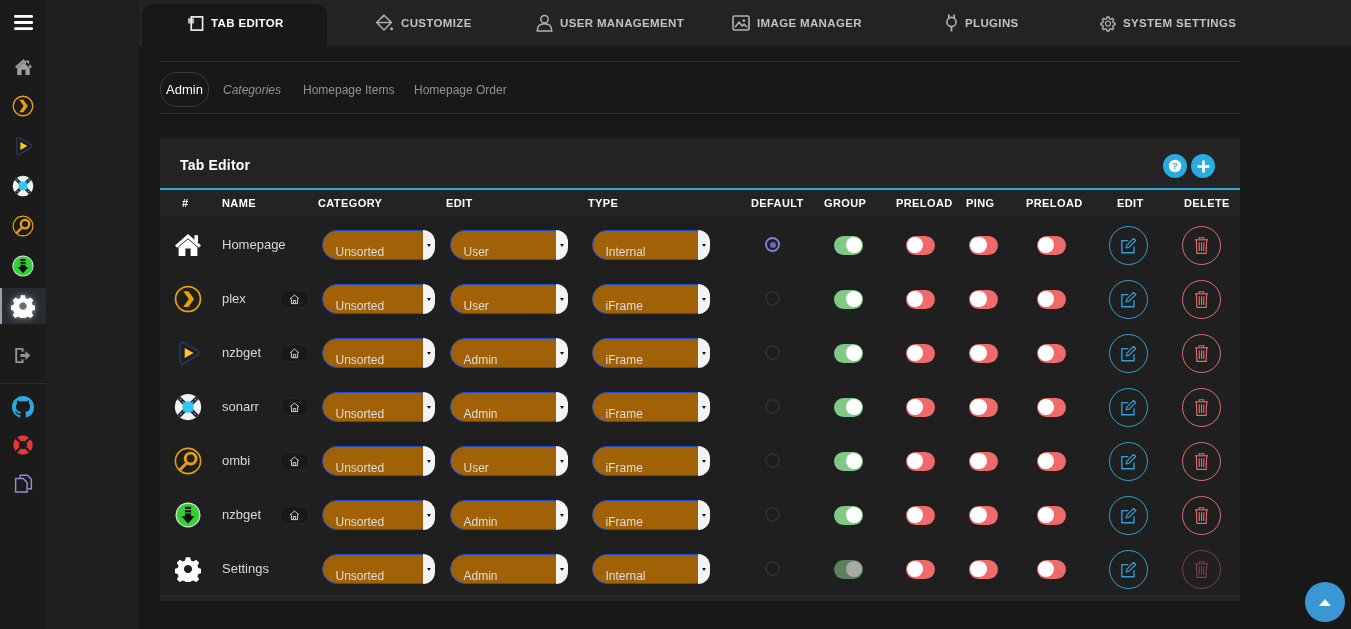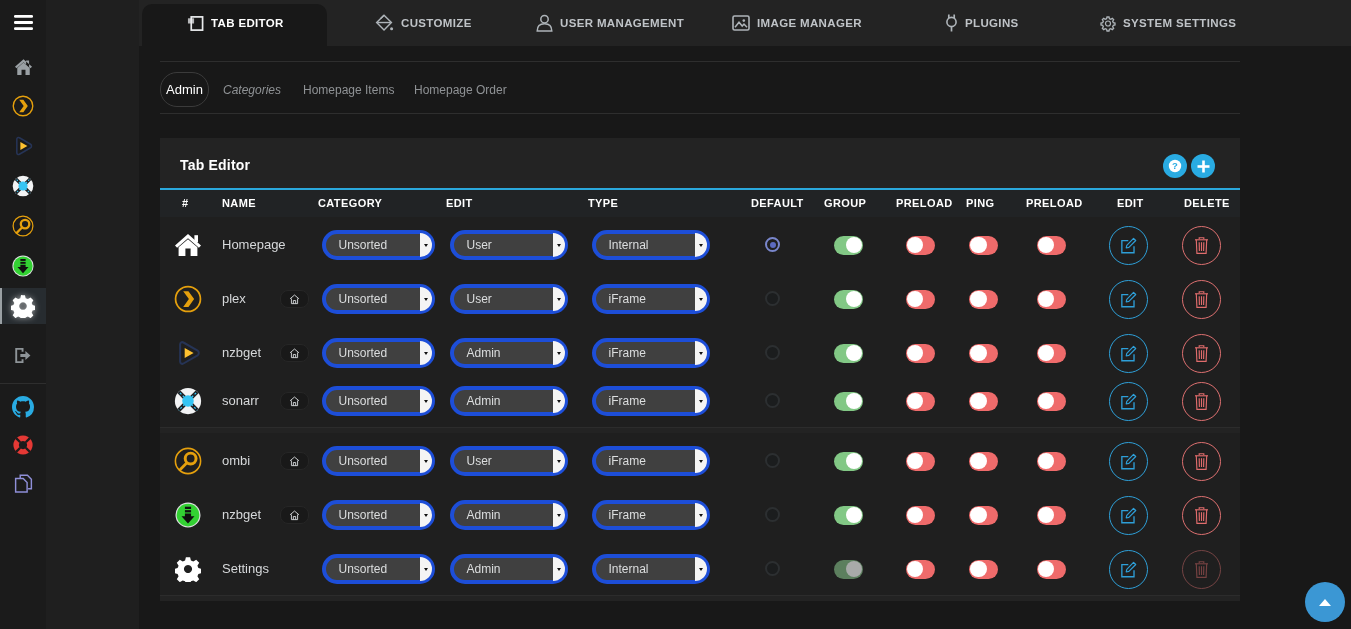--- a/index.html
+++ b/index.html
@@ -16,21 +16,21 @@
 #panel{position:absolute;left:21px;top:92px;width:1080px;height:463px;background:#232323;}
 #ptitle{position:absolute;left:20px;top:19px;color:#fff;font-weight:bold;font-size:14px;letter-spacing:0.2px;}
 .hbtn{position:absolute;top:16px;width:24px;height:24px;border-radius:50%;background:#29abe2;display:flex;align-items:center;justify-content:center;}
 #blueline{position:absolute;left:0;top:50px;width:1080px;height:3px;background:#2aa8dc;}
 #thead{position:absolute;left:0;top:52px;width:1080px;height:27px;background:#212325;border-bottom:1px solid #333;}
 .th{position:absolute;top:7px;color:#fff;font-size:11px;font-weight:bold;letter-spacing:0.4px;}
 .row{position:absolute;left:0;width:1080px;height:54px;border-bottom:1px solid #2c2c2c;background:#1f1f1f;}
 .rowicon{position:absolute;left:14px;display:flex;width:28px;height:28px;justify-content:center;align-items:center;}
 .rname{position:absolute;left:62px;color:#d6d8da;font-size:13px;}
 .homepill{position:absolute;left:120px;width:27px;height:16px;background:#191919;border:1px solid #262626;border-radius:8px;display:flex;align-items:center;justify-content:center;}
-.sel{position:absolute;height:30px;background:#404040;border:4px solid #1d4ed8;border-radius:15px;color:#dcdedf;font-size:12px;display:flex;align-items:center;box-sizing:border-box;}
+.sel{position:absolute;height:30px;background:#a16207;border:1px solid #1d4ed8;border-radius:15px;color:#dcdedf;font-size:12px;display:flex;align-items:flex-end;box-sizing:border-box;}
 .sel span{margin-left:12.5px;}
 .sel .cap{position:absolute;right:-1px;top:-1px;bottom:-1px;width:12.5px;background:#f4f4f4;border-radius:0 15px 15px 0;display:flex;align-items:center;justify-content:center;}
 .sel .cap i{display:block;width:0;height:0;border-left:2.8px solid transparent;border-right:2.8px solid transparent;border-top:3.6px solid #111;}
 .radio{position:absolute;width:15px;height:15px;border-radius:50%;box-sizing:border-box;}
 .radio.sel2{border:2px solid #7986cb;}
 .radio.sel2 b{position:absolute;left:2.5px;top:2.5px;width:6px;height:6px;border-radius:50%;background:#5c6bc0;}
 .radio.un{border:2px solid #2c2f31;background:#1b1d1e;}
 .tg{position:absolute;width:29px;height:19px;border-radius:9.5px;}
 .tg b{position:absolute;top:1.2px;width:16.5px;height:16.5px;border-radius:50%;background:#fff;}
 .tg.on{background:#82c885;}
@@ -442,21 +442,21 @@
               <path d="M5.2 2.1 V0.7 H9.8 V2.1"></path>
               <line x1="1" y1="2.8" x2="14" y2="2.8"></line>
               <path d="M2.3 2.8 L2.9 16.3 H12.1 L12.7 2.8"></path>
               <line x1="5.2" y1="5.2" x2="5.4" y2="14"></line>
               <line x1="7.5" y1="5.2" x2="7.5" y2="14"></line>
               <line x1="9.8" y1="5.2" x2="9.6" y2="14"></line>
             </g>
           </svg>
         </div>
 </div>
-<div class="row" style="top:235px;">
+<div class="row" style="top:241px;">
 <div class="rowicon" style="top:14px;">
           <svg width="28" height="28" viewBox="0 0 32 32">
 <defs>
               <clipPath id="sc28">
                 <circle cx="16" cy="16" r="15"></circle>
               </clipPath>
             </defs>
 <circle cx="16" cy="16" r="15" fill="#f2f3f4"></circle>
 <g clip-path="url(#sc28)">
               <g stroke="#1e2023" stroke-width="4.6">

